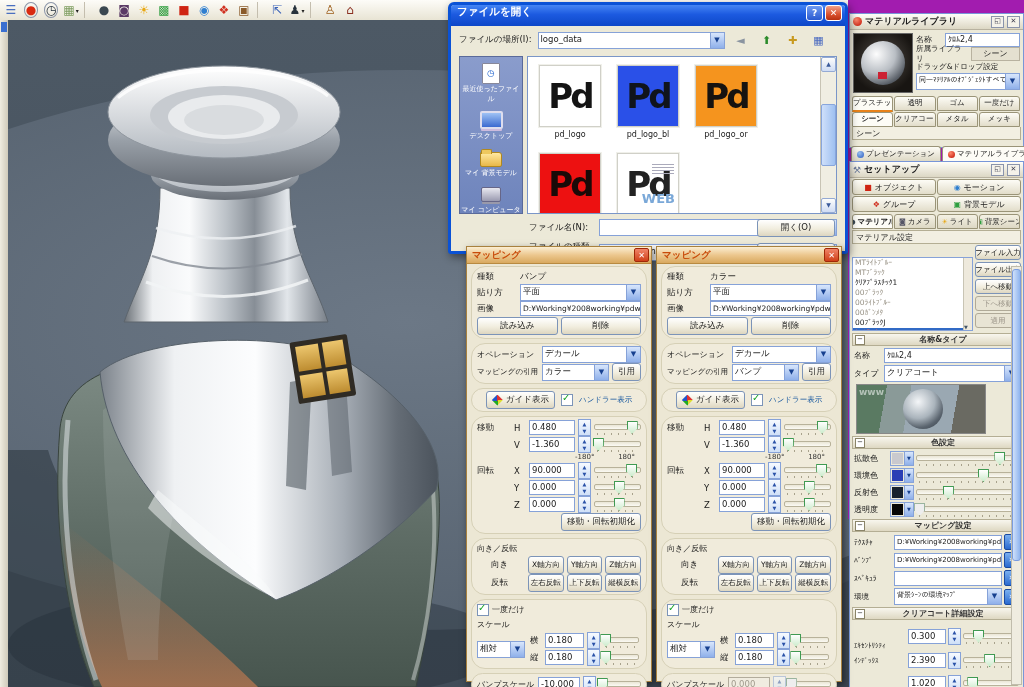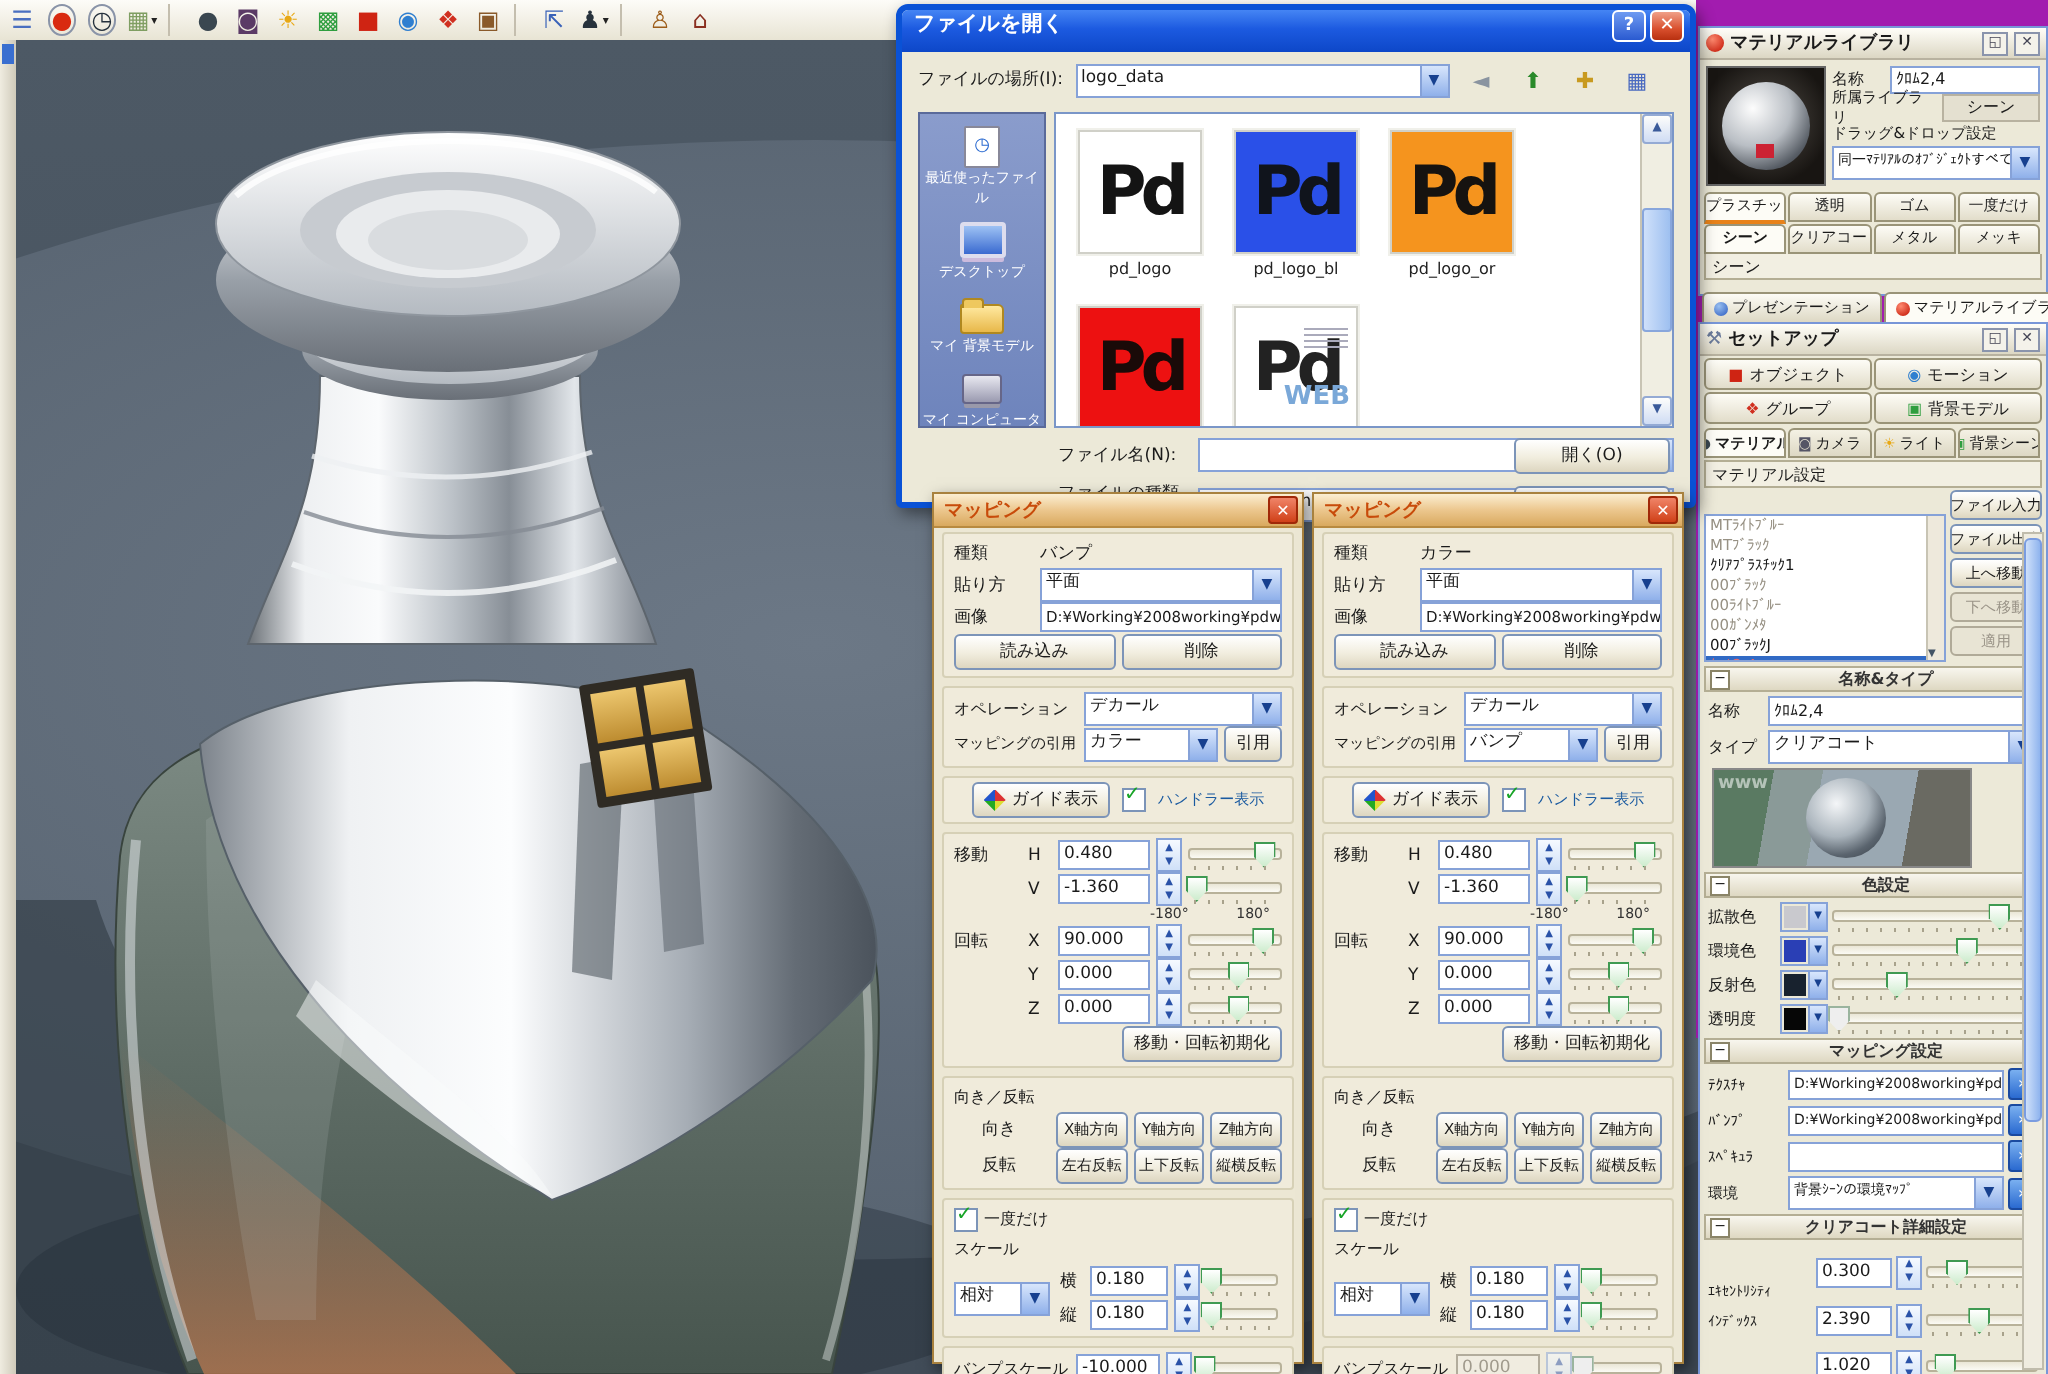--- a/index.html
+++ b/index.html
@@ -104,21 +104,21 @@
   
   .map-dialog{position:absolute;top:246px;width:184px;height:434px;z-index:40;
               background:#ece7d4;border:1px solid #a8813e;box-shadow:2px 3px 7px rgba(0,0,0,.5);
               display:flex;flex-direction:column;}
   .map-titlebar{height:16px;flex:none;display:flex;align-items:center;padding:0 2px 0 5px;
                 background:linear-gradient(#fbeed2,#ecc78e 50%,#d9a95f);color:#c84b0a;
                 font-weight:bold;font-size:9.5px;border-bottom:1px solid #b88a40;}
   .map-close{margin-left:auto;width:13px;height:12px;background:linear-gradient(#f08468,#d04018);
              border:1px solid #a02808;border-radius:2px;color:#fff;font-size:8px;font-weight:bold;
              display:flex;align-items:center;justify-content:center;}
-  .mgrp{border:1px solid #d6d0b6;border-radius:2px;background:#f0ebdb;margin:2px 4px;padding:2px 3px;}
+  .mgrp{border:1px solid #d6d0b6;border-radius:14px;background:#f0ebdb;margin:2px 4px;padding:2px 3px;}
   .mrow{display:flex;align-items:center;gap:3px;min-height:15px;padding:0 2px;font-size:8.5px;}
   .lb{flex:none;overflow:hidden;white-space:nowrap;}
   .w40{width:40px;} .w34{width:34px;} .w12{width:12px;text-align:left;} .w60{width:58px;font-size:8px;}
   .degrow{display:flex;justify-content:space-between;font-size:7px;color:#333;
           margin-left:100px;margin-right:8px;height:9px;}
   .guide-ic{width:11px;height:11px;flex:none;margin-right:3px;
             background:conic-gradient(#d33 0 25%,#dd3 0 50%,#2a2 0 75%,#25c 0);
             clip-path:polygon(50% 0,100% 50%,50% 100%,0 50%);}
   
   #right-col{position:absolute;left:848px;top:0;width:176px;height:519px;background:#a21caf;}

